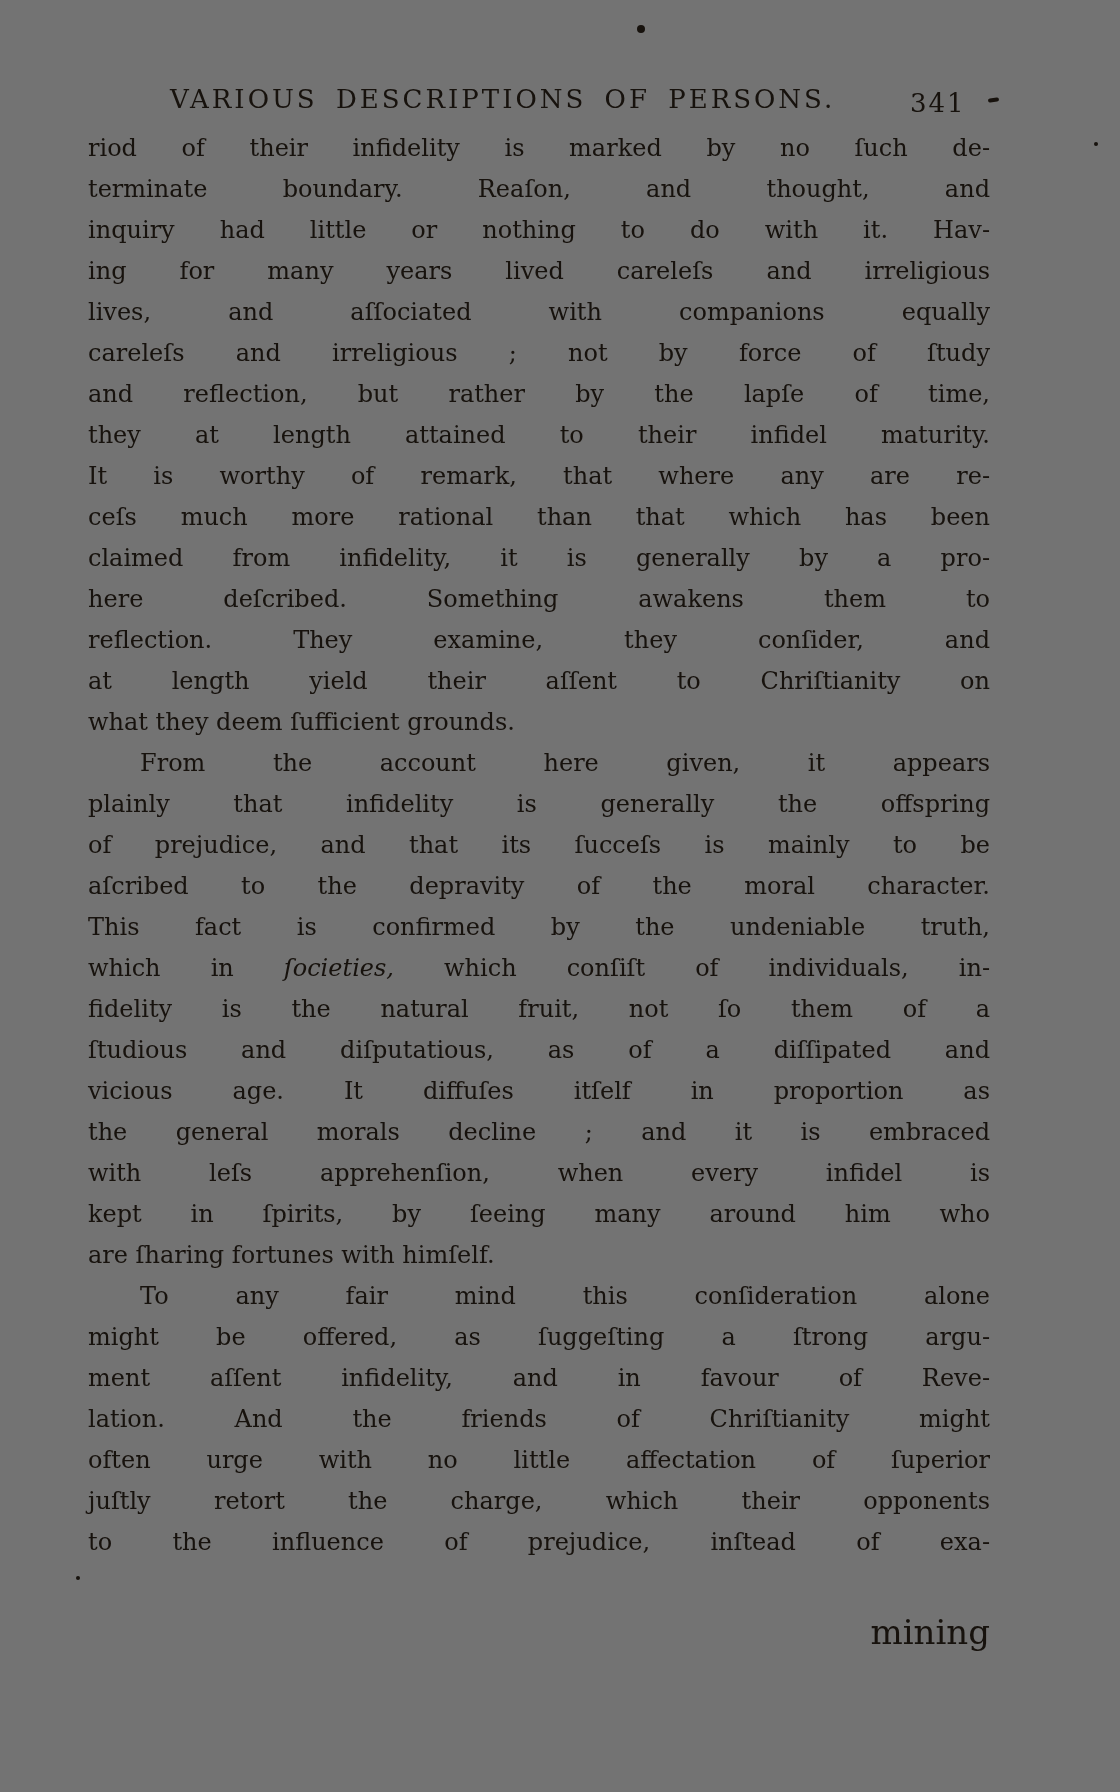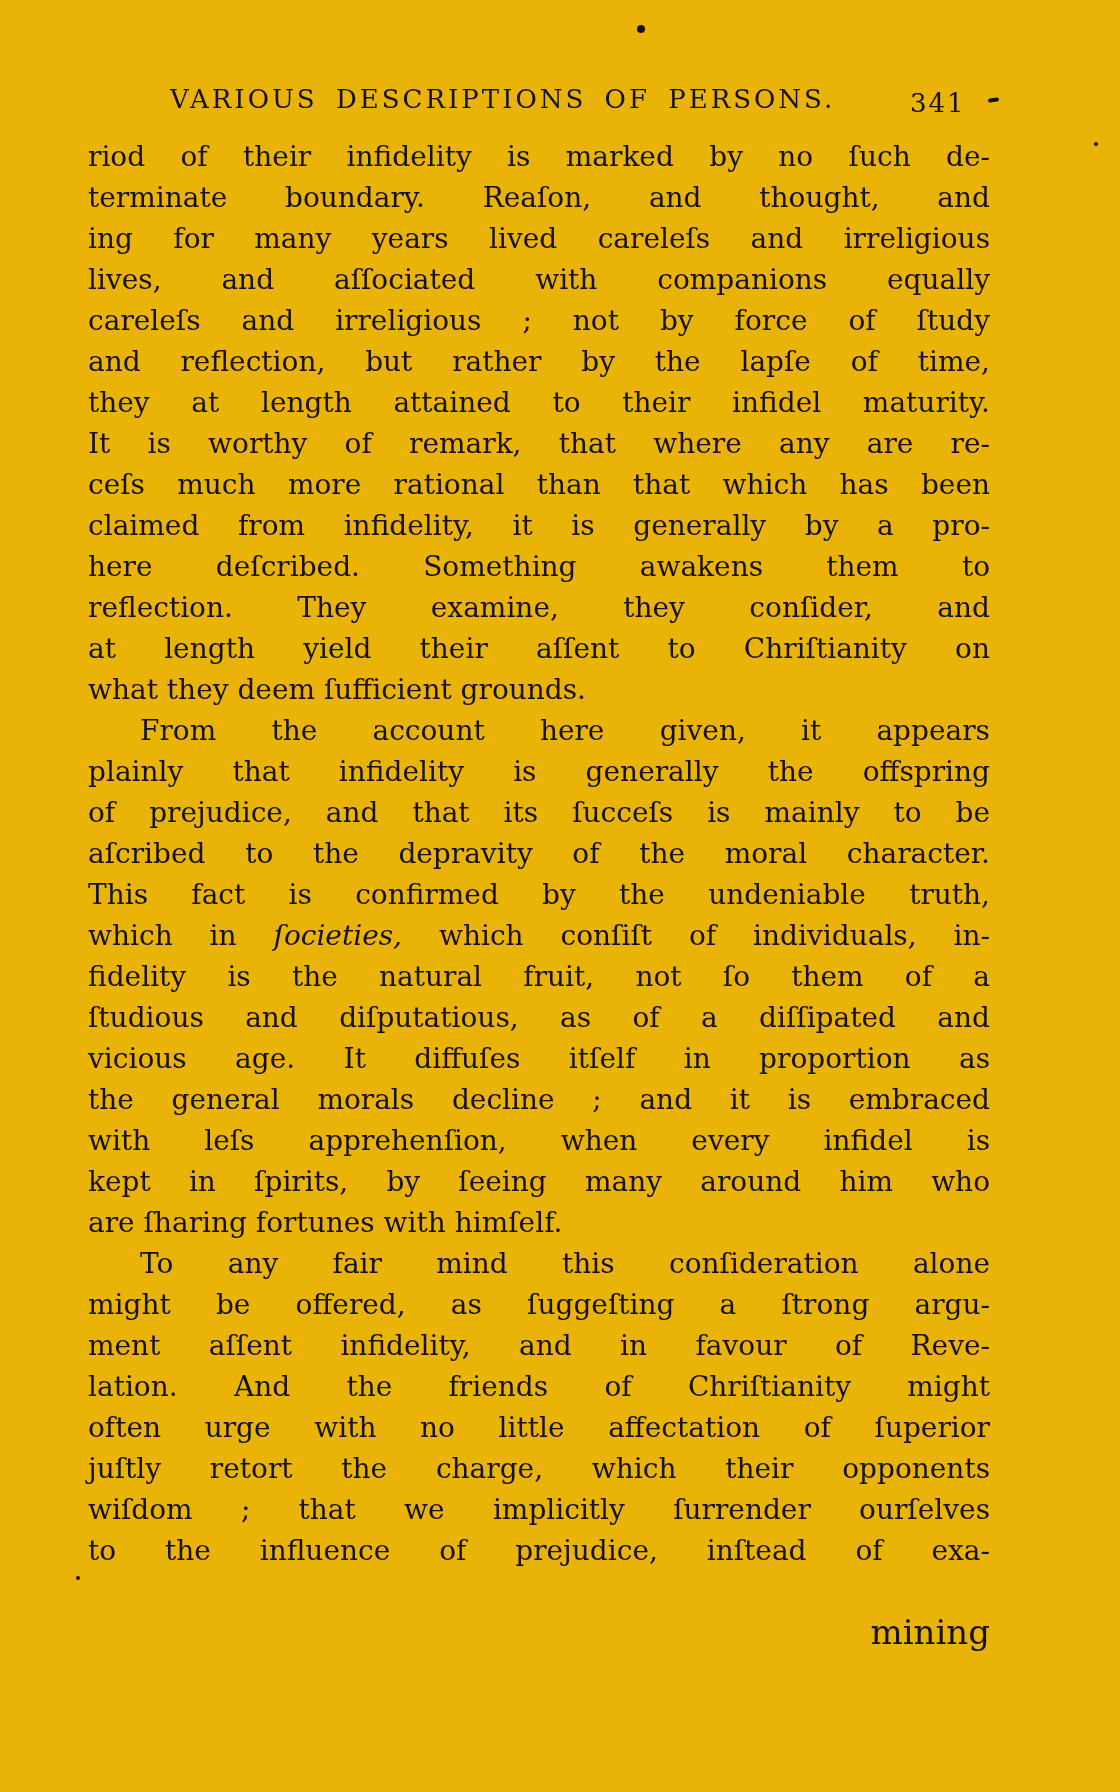--- a/index.html
+++ b/index.html
@@ -4,21 +4,21 @@
 <style>
   html, body {
     margin: 0;
     padding: 0;
     background: #ffffff;
   }
   .page {
     position: relative;
     width: 1120px;
     height: 1792px;
-    background: #eab308;
+    background: #737373;
     overflow: hidden;
     font-family: "DejaVu Serif", "Liberation Serif", serif;
     color: #17120d;
   }
   .running-header {
     position: absolute;
     top: 84px;
     left: 0;
     width: 100%;
     height: 40px;
@@ -36,23 +36,23 @@
     position: absolute;
     left: 910px;
     top: 4px;
     font-size: 26px;
     letter-spacing: 2px;
     text-align: right;
   }
   .body-text {
     position: absolute;
     left: 88px;
-    top: 136px;
+    top: 128px;
     width: 902px;
-    font-size: 28px;
+    font-size: 24px;
     line-height: 41px;
   }
   .line {
     text-align: justify;
     text-align-last: justify;
   }
   .line.last {
     text-align-last: left;
   }
   .line.indent {
@@ -100,20 +100,21 @@
   <div class="speck dot-bottom-left"></div>
 
   <div class="running-header">
     <span class="header-title">VARIOUS DESCRIPTIONS OF PERSONS.</span>
     <span class="page-number">341</span>
   </div>
 
   <div class="body-text">
       <div class="line">riod of their infidelity is marked by no ſuch de-</div>
       <div class="line">terminate boundary. Reaſon, and thought, and</div>
+      <div class="line">inquiry had little or nothing to do with it. Hav-</div>
       <div class="line">ing for many years lived careleſs and irreligious</div>
       <div class="line">lives, and aſſociated with companions equally</div>
       <div class="line">careleſs and irreligious ; not by force of ſtudy</div>
       <div class="line">and reflection, but rather by the lapſe of time,</div>
       <div class="line">they at length attained to their infidel maturity.</div>
       <div class="line">It is worthy of remark, that where any are re-</div>
       <div class="line">ceſs much more rational than that which has been</div>
       <div class="line">claimed from infidelity, it is generally by a pro-</div>
       <div class="line">here deſcribed. Something awakens them to</div>
       <div class="line">reflection. They examine, they conſider, and</div>
@@ -131,21 +132,20 @@
       <div class="line">the general morals decline ; and it is embraced</div>
       <div class="line">with leſs apprehenſion, when every infidel is</div>
       <div class="line">kept in ſpirits, by ſeeing many around him who</div>
       <div class="line last">are ſharing fortunes with himſelf.</div>
       <div class="line indent">To any fair mind this conſideration alone</div>
       <div class="line">might be offered, as ſuggeſting a ſtrong argu-</div>
       <div class="line">ment aſſent infidelity, and in favour of Reve-</div>
       <div class="line">lation. And the friends of Chriſtianity might</div>
       <div class="line">often urge with no little affectation of ſuperior</div>
       <div class="line">juſtly retort the charge, which their opponents</div>
-      <div class="line">wiſdom ; that we implicitly ſurrender ourſelves</div>
       <div class="line">to the influence of prejudice, inſtead of exa-</div>
     </div>
 
   <div class="catchword-line">
     <span>mining</span>
   </div>
 
 </div>
 
 </body></html>

